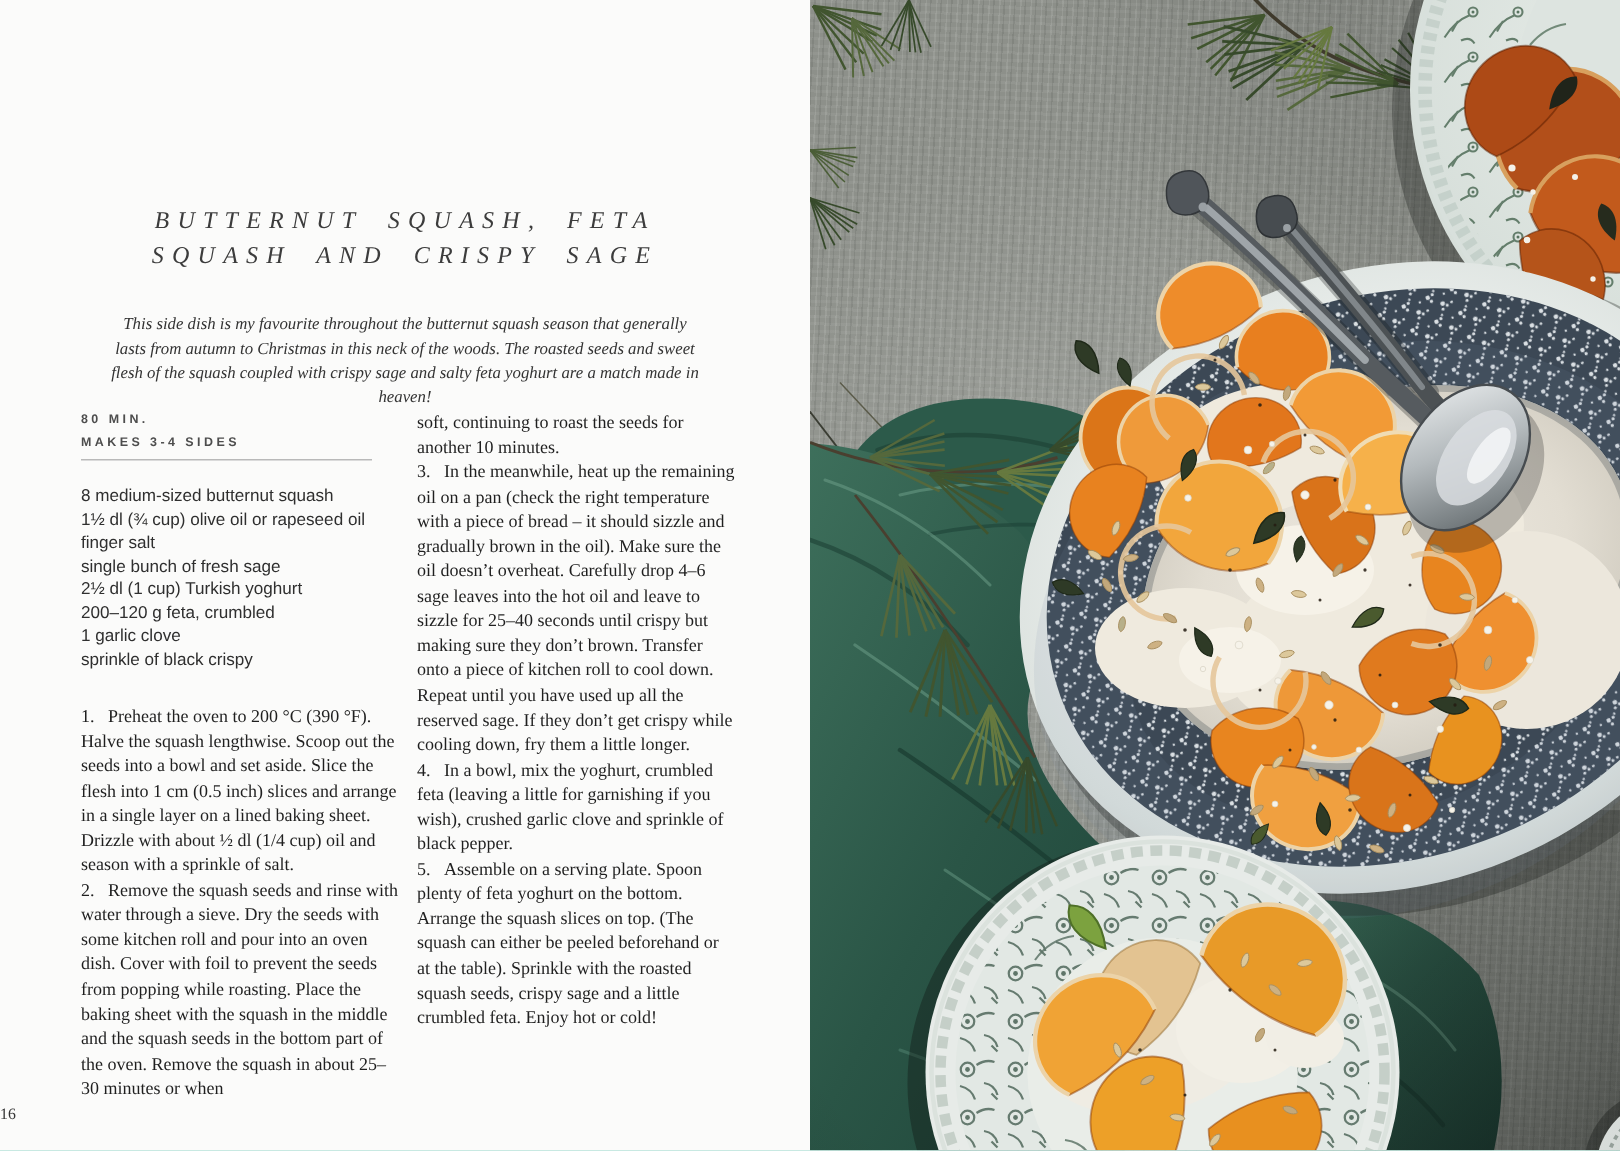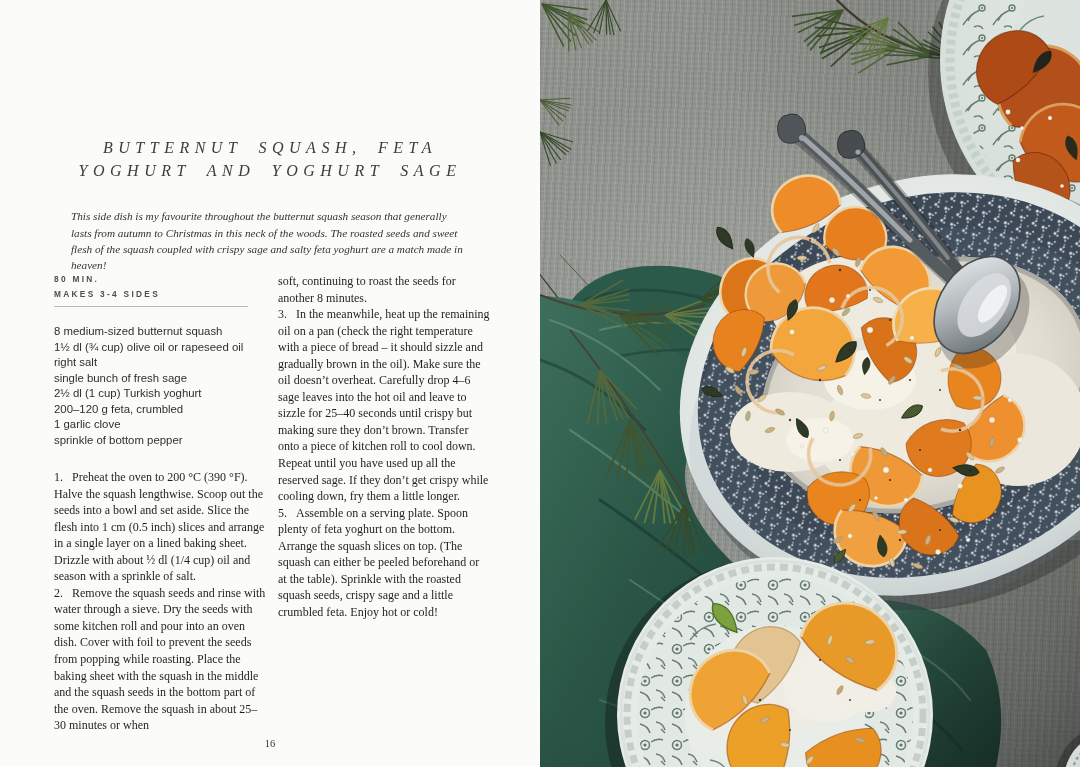--- a/index.html
+++ b/index.html
@@ -2,80 +2,81 @@
 <html><head>
 <meta charset="utf-8">
 <style>
   html,body{margin:0;padding:0;background:#ffffff;}
   #spread{position:relative;width:1080px;height:767px;overflow:hidden;background:#5eead4;
           font-family:"Liberation Serif",serif;}
   
   #recipe-page{position:absolute;left:0;top:0;width:540px;height:767px;background:#fbfbfa;}
   .title{margin:136px 20px 0;text-align:center;font:italic 400 16px/1.45 "Liberation Serif",serif;
          letter-spacing:5.5px;word-spacing:7px;color:#3c3c3c;}
-  .intro{width:398px;margin:26px auto 0;
+  .intro{width:398px;margin:26px auto 0;text-align:center;
          font:italic 400 11.2px/1.44 "Liberation Serif",serif;color:#333333;}
   .meta{position:absolute;left:54px;top:272px;font:700 8.3px/1.75 "Liberation Sans",sans-serif;
         letter-spacing:2.3px;color:#4d4d4d;white-space:nowrap;}
   .rule{position:absolute;left:54px;top:306px;width:194px;height:1px;background:#b9b9b9;}
   .ingredients{position:absolute;left:54px;top:324px;margin:0;padding:0;list-style:none;
         font:400 11.4px/1.36 "Liberation Sans",sans-serif;color:#2f2f2f;}
   .col{position:absolute;width:212px;}
   .col p{margin:0;font:400 12px/1.38 "Liberation Serif",serif;color:#1f1f1f;}
   #steps-col-1{left:54px;top:469px;}
   #steps-col-2{left:278px;top:273px;}
-  .pagenum{position:absolute;left:0;top:738px;width:540px;text-align:center;
+  .pagenum{position:absolute;left:0;top:738px;width:540px;
         font:400 10.5px "Liberation Serif",serif;color:#333;}
   
   #photo-page{position:absolute;left:540px;top:0;width:540px;height:767px;overflow:hidden;
      background:
       radial-gradient(ellipse 430px 330px at 36% 42%, rgba(255,255,255,.13), rgba(255,255,255,0) 70%),
       linear-gradient(118deg, rgba(0,0,0,0) 55%, rgba(0,0,0,.10) 74%, rgba(0,0,0,0) 90%),
       linear-gradient(62deg, rgba(0,0,0,0) 58%, rgba(0,0,0,.09) 80%, rgba(0,0,0,0) 96%),
       repeating-linear-gradient(93deg, rgba(250,252,248,.10) 0 1px, rgba(0,0,0,0) 1px 3px, rgba(18,22,18,.09) 3px 4px, rgba(0,0,0,0) 4px 7px),
       repeating-linear-gradient(2deg, rgba(255,255,255,.05) 0 2px, rgba(0,0,0,0) 2px 5px),
       #8d908a;}
   #photo-page svg{position:absolute;left:0;top:0;}
   .vignette{position:absolute;left:0;top:0;width:540px;height:767px;pointer-events:none;
       background:radial-gradient(120% 115% at 48% 44%, rgba(0,0,0,0) 58%, rgba(13,16,14,.26) 100%);}
 </style>
 </head>
 <body>
 
 <main id="spread">
 
   <section id="recipe-page">
-    <h1 class="title"><span>BUTTERNUT SQUASH, FETA</span><br><span>YOGHURT AND YOGHURT SAGE</span></h1>
+    <h1 class="title"><span>BUTTERNUT SQUASH, FETA</span><br><span>SQUASH AND CRISPY SAGE</span></h1>
 
     <p class="intro">This side dish is my favourite throughout the butternut squash season that generally lasts from autumn to Christmas in this neck of the woods. The roasted seeds and sweet flesh of the squash coupled with crispy sage and salty feta yoghurt are a match made in heaven!</p>
 
     <div class="meta">
       <div>80 MIN.</div>
       <div>MAKES 3-4 SIDES</div>
     </div>
     <div class="rule"></div>
 
     <ul class="ingredients">
       <li>8 medium-sized butternut squash</li>
       <li>1½ dl (¾ cup) olive oil or rapeseed oil</li>
-      <li>right salt</li>
+      <li>finger salt</li>
       <li>single bunch of fresh sage</li>
       <li>2½ dl (1 cup) Turkish yoghurt</li>
       <li>200–120 g feta, crumbled</li>
       <li>1 garlic clove</li>
-      <li>sprinkle of bottom pepper</li>
+      <li>sprinkle of black crispy</li>
     </ul>
 
     <div class="col" id="steps-col-1">
       <p>1.&nbsp;&nbsp;&nbsp;Preheat the oven to 200 °C (390 °F). Halve the squash lengthwise. Scoop out the seeds into a bowl and set aside. Slice the flesh into 1 cm (0.5 inch) slices and arrange in a single layer on a lined baking sheet. Drizzle with about ½ dl (1/4 cup) oil and season with a sprinkle of salt.</p>
       <p>2.&nbsp;&nbsp;&nbsp;Remove the squash seeds and rinse with water through a sieve. Dry the seeds with some kitchen roll and pour into an oven dish. Cover with foil to prevent the seeds from popping while roasting. Place the baking sheet with the squash in the middle and the squash seeds in the bottom part of the oven. Remove the squash in about 25–30 minutes or when</p>
     </div>
     <div class="col" id="steps-col-2">
-      <p>soft, continuing to roast the seeds for another 8 minutes.</p>
+      <p>soft, continuing to roast the seeds for another 10 minutes.</p>
       <p>3.&nbsp;&nbsp;&nbsp;In the meanwhile, heat up the remaining oil on a pan (check the right temperature with a piece of bread – it should sizzle and gradually brown in the oil). Make sure the oil doesn’t overheat. Carefully drop 4–6 sage leaves into the hot oil and leave to sizzle for 25–40 seconds until crispy but making sure they don’t brown. Transfer onto a piece of kitchen roll to cool down. Repeat until you have used up all the reserved sage. If they don’t get crispy while cooling down, fry them a little longer.</p>
+      <p>4.&nbsp;&nbsp;&nbsp;In a bowl, mix the yoghurt, crumbled feta (leaving a little for garnishing if you wish), crushed garlic clove and sprinkle of black pepper.</p>
       <p>5.&nbsp;&nbsp;&nbsp;Assemble on a serving plate. Spoon plenty of feta yoghurt on the bottom. Arrange the squash slices on top. (The squash can either be peeled beforehand or at the table). Sprinkle with the roasted squash seeds, crispy sage and a little crumbled feta. Enjoy hot or cold!</p>
     </div>
 
     <div class="pagenum">16</div>
   </section>
 
   <section id="photo-page">
     <svg width="540" height="767" viewBox="0 0 540 767">
       <defs>
         <radialGradient id="rimGrad" cx="50%" cy="45%" r="65%">

